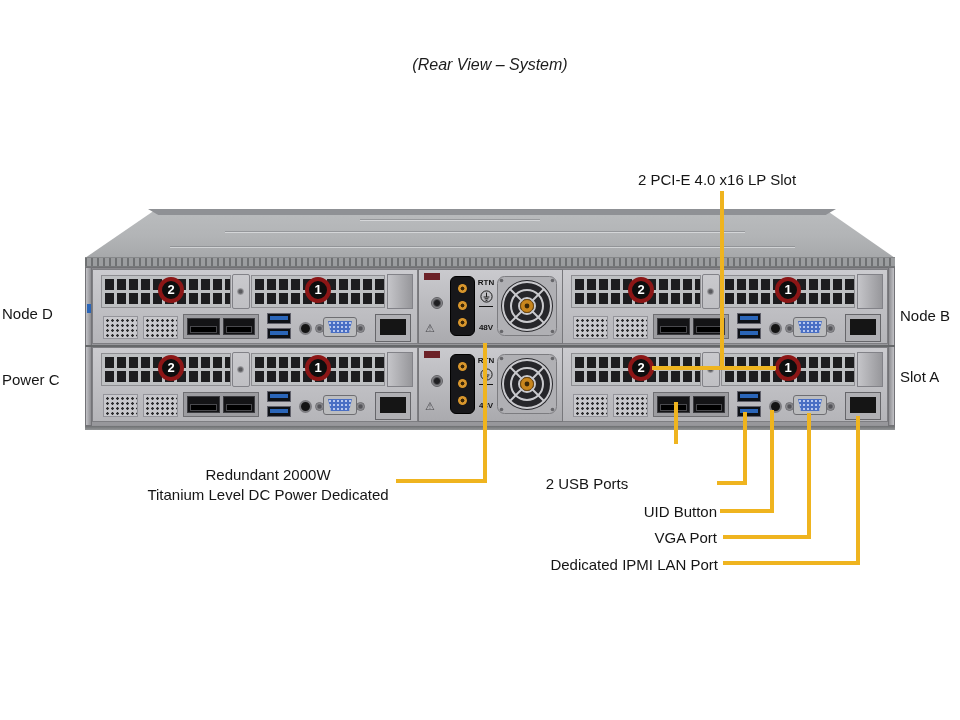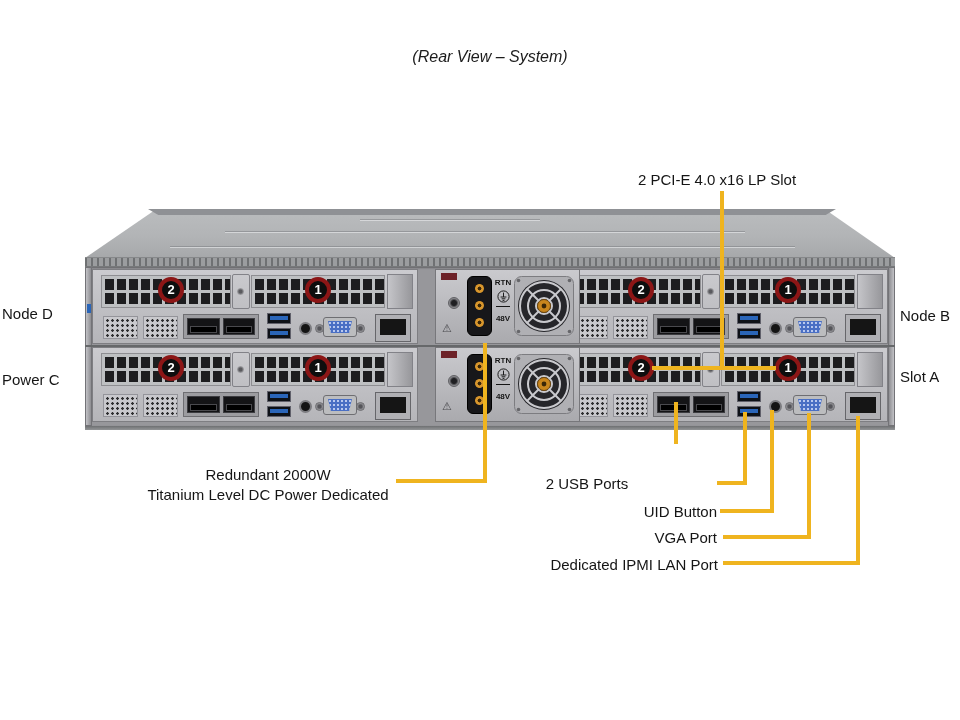--- a/index.html
+++ b/index.html
@@ -1,19 +1,19 @@
 <!DOCTYPE html>
 <html><head>
 <meta charset="utf-8">
 <style>
   html,body{margin:0;padding:0;background:#fff;}
   .stage{position:relative;width:960px;height:720px;background:#fff;overflow:hidden;
          font-family:"Liberation Sans",sans-serif;color:#1c1c1c;}
   
-  .title{position:absolute;top:48px;left:20px;width:940px;text-align:center;
+  .title{position:absolute;top:56px;left:20px;width:940px;text-align:center;
          font-style:italic;font-size:16px;color:#1c1c1c;}
   .callout-label{position:absolute;font-size:15px;white-space:nowrap;color:#151515;}
   .node-label{position:absolute;font-size:15px;color:#151515;white-space:nowrap;}
   
   .lid{position:absolute;left:85px;top:210px;width:810px;height:48px;
        background:linear-gradient(180deg,#babcbe 0%,#b2b4b6 55%,#a6a8aa 100%);
        clip-path:polygon(70px 0,741px 0,810px 48px,0 48px);}
   .lid-flange{position:absolute;left:148px;top:209px;width:688px;height:6px;background:#8f9195;
        clip-path:polygon(0 0,100% 0,98.5% 100%,1.5% 100%);}
   .lid-seam{position:absolute;height:0;border-top:1px solid rgba(125,127,131,.55);
@@ -71,34 +71,34 @@
   .vga .screw.sl{left:0;} .vga .screw.sr{right:0;}
   .vga .shell{position:absolute;left:8px;right:8px;top:0;bottom:0;border-radius:3px;
         background:#bcbdbf;border:1px solid #6e6e72;}
   .vga .inner{position:absolute;left:13px;right:13px;top:4px;bottom:4px;background:#4a6fc4;
         clip-path:polygon(0 0,100% 0,88% 100%,12% 100%);
         background-image:radial-gradient(circle,#b9c8ee 0.8px,transparent 1px);background-size:4px 4px;}
   .lan{position:absolute;left:282px;top:44px;width:34px;height:26px;
         background:#b0b0b4;border:1px solid #66666a;}
   .lan::after{content:"";position:absolute;left:4px;right:4px;top:4px;bottom:6px;background:#151515;}
   
-  .psu{position:absolute;left:350px;width:145px;height:75px;box-sizing:border-box;
+  .psu{position:absolute;left:333px;width:145px;height:75px;box-sizing:border-box;
        background:linear-gradient(180deg,#cacace,#aaaaae);border:1px solid #77777b;}
   .psu .sticker{position:absolute;left:5px;top:3px;width:16px;height:7px;background:#6d2228;}
   .psu .screwhole{position:absolute;left:12px;top:27px;width:10px;height:10px;border-radius:50%;
        background:radial-gradient(circle,#1f1f22 35%,#8a8a8e 65%);border:1px solid #606064;}
   .psu .dc{position:absolute;left:31px;top:6px;width:23px;height:58px;background:#17171a;
        border:1px solid #000;border-radius:6px;}
   .psu .pin{position:absolute;left:7px;width:9px;height:9px;border-radius:50%;
        background:radial-gradient(circle,#3a2708 28%,#d8962c 34% 68%,#8a5c14 74%);}
   .psu .pin.p1{top:7px;} .psu .pin.p2{top:24px;} .psu .pin.p3{top:41px;}
   .psulbl{position:absolute;left:56px;top:8px;width:22px;display:flex;flex-direction:column;
        align-items:center;gap:3px;}
   .psulbl .t{font-size:8px;font-weight:bold;line-height:9px;color:#141414;}
-  .psulbl .v48{border-top:1px solid #141414;padding-top:7px;}
+  .psulbl .v48{border-top:1px solid #141414;padding-top:16px;}
   .fan{position:absolute;left:78px;top:6px;width:60px;height:60px;}
   .warn{position:absolute;left:6px;top:52px;font-size:11px;line-height:12px;color:#4a4a4e;}
   
   .callout-svg{position:absolute;left:0;top:0;z-index:20;pointer-events:none;}
   .lbl-z{z-index:30;}
 </style>
 </head>
 <body>
 
 <div class="stage">

